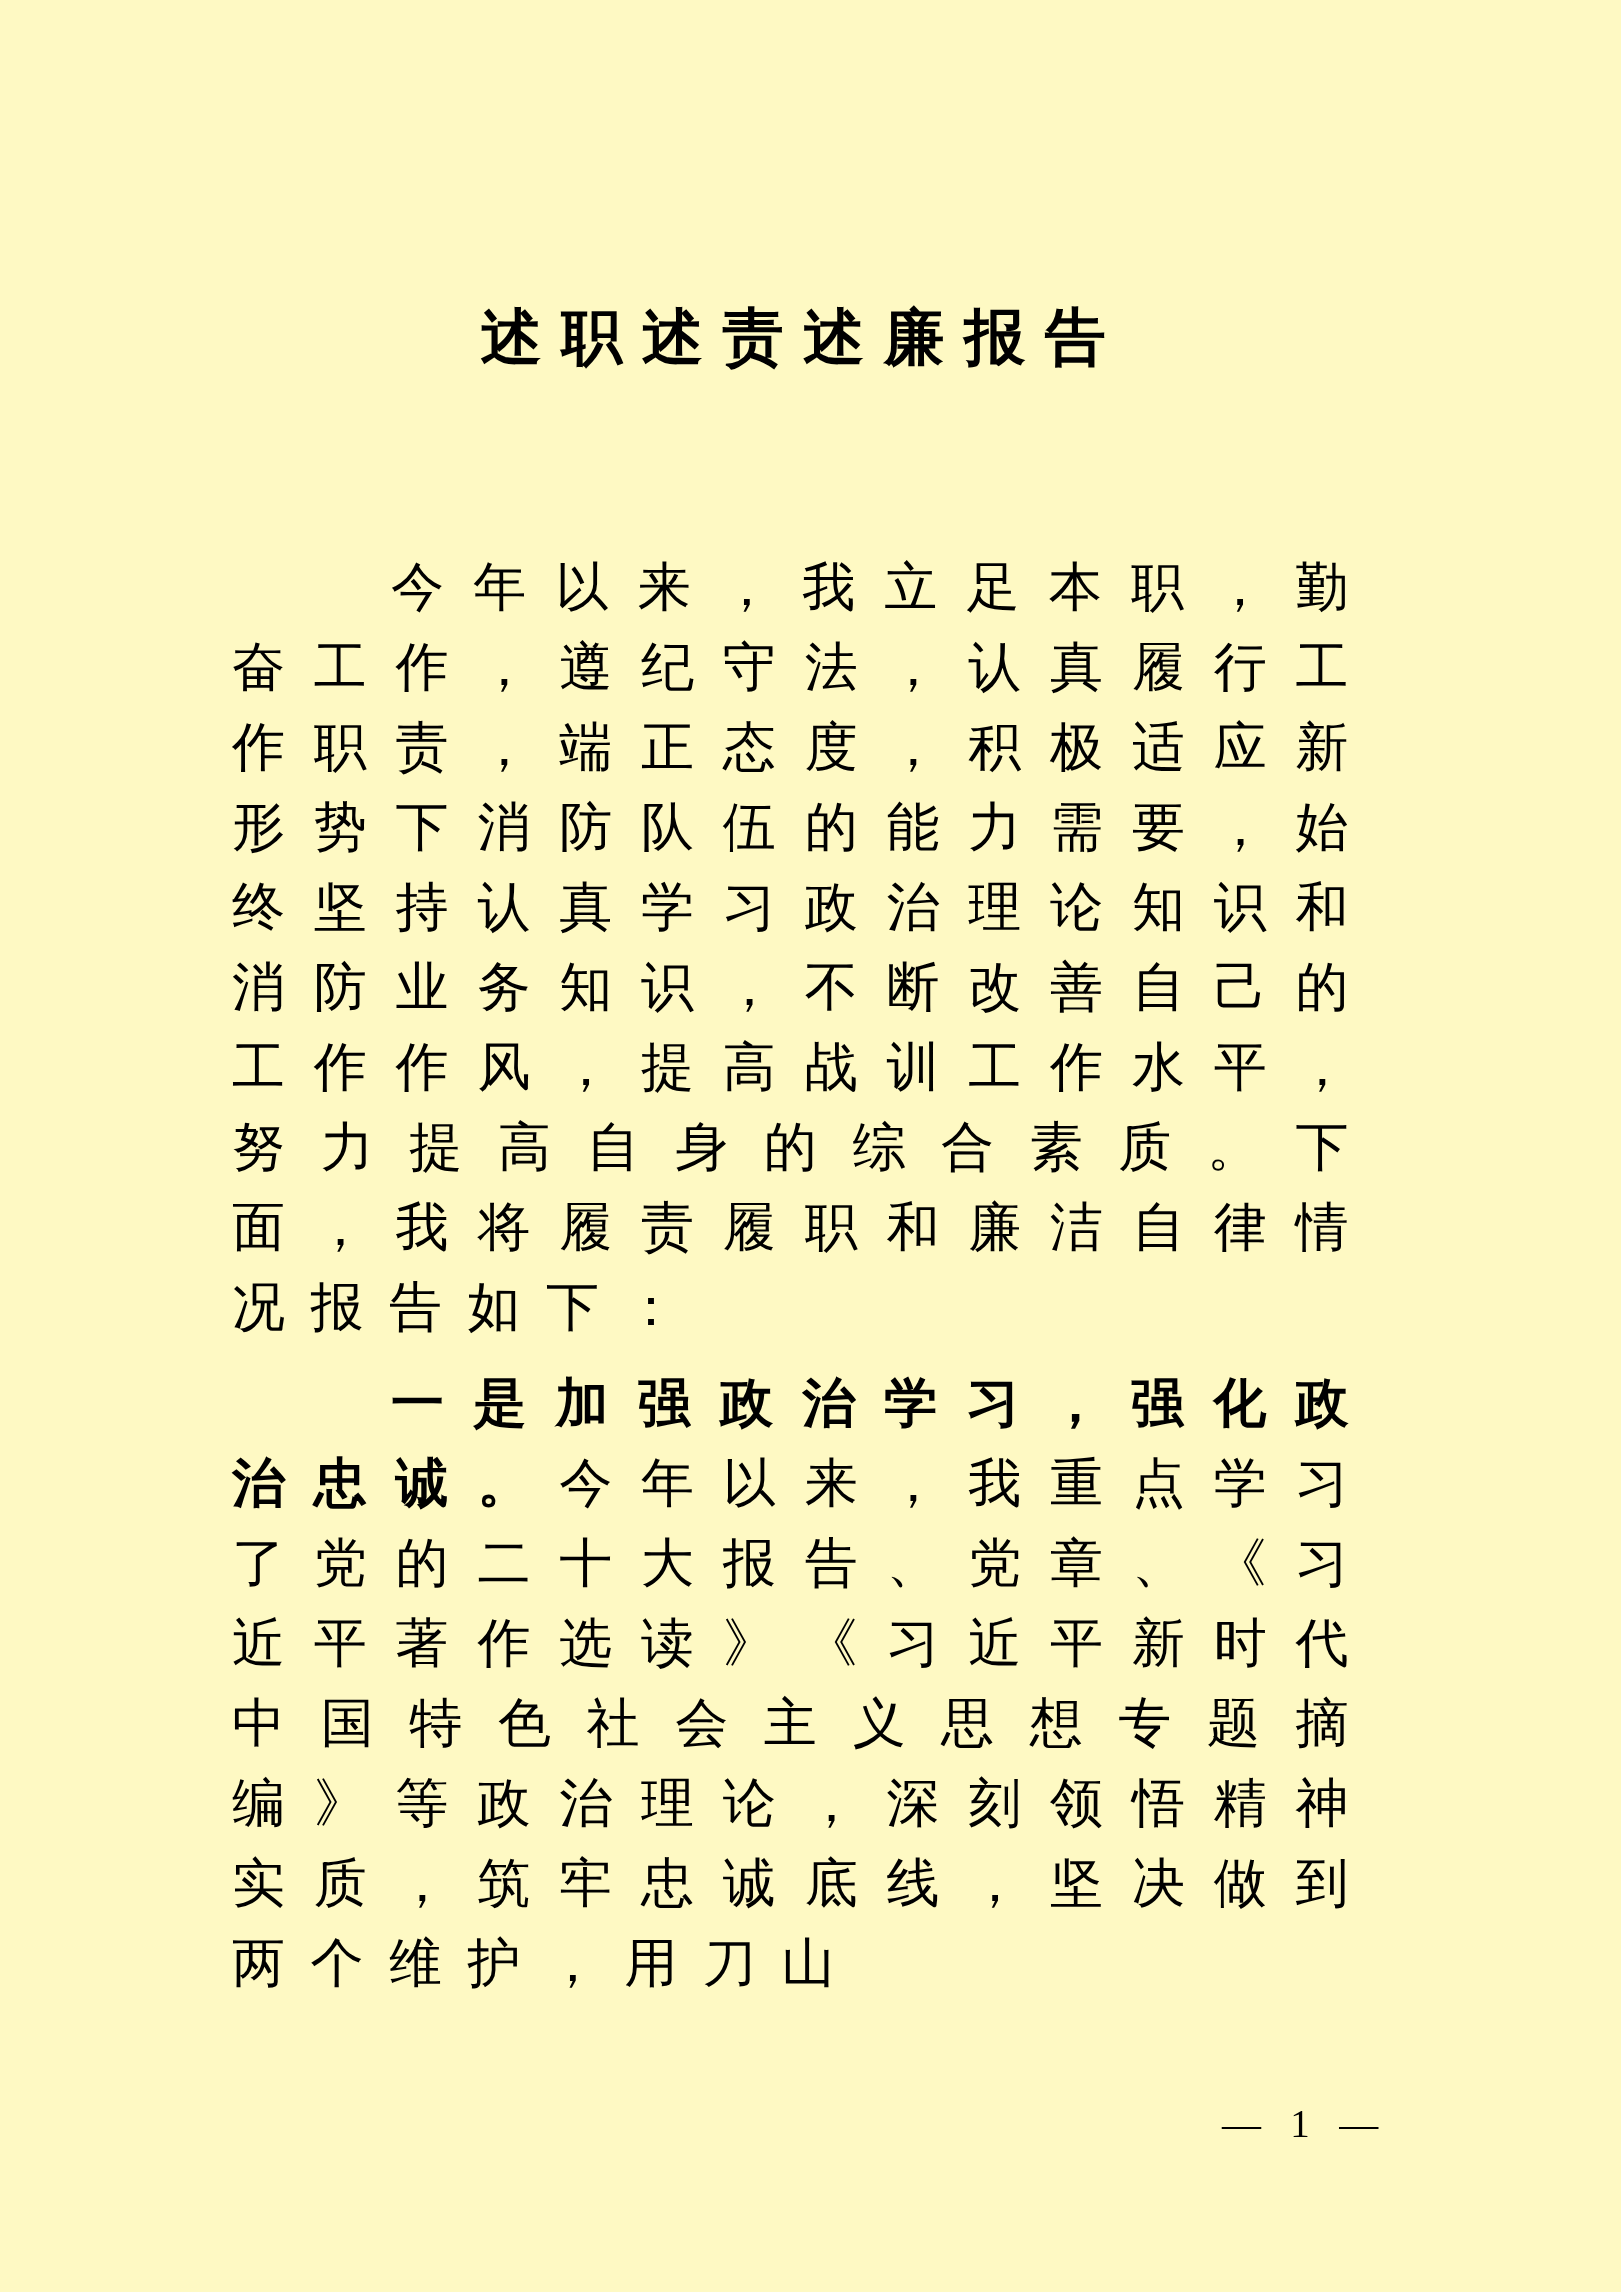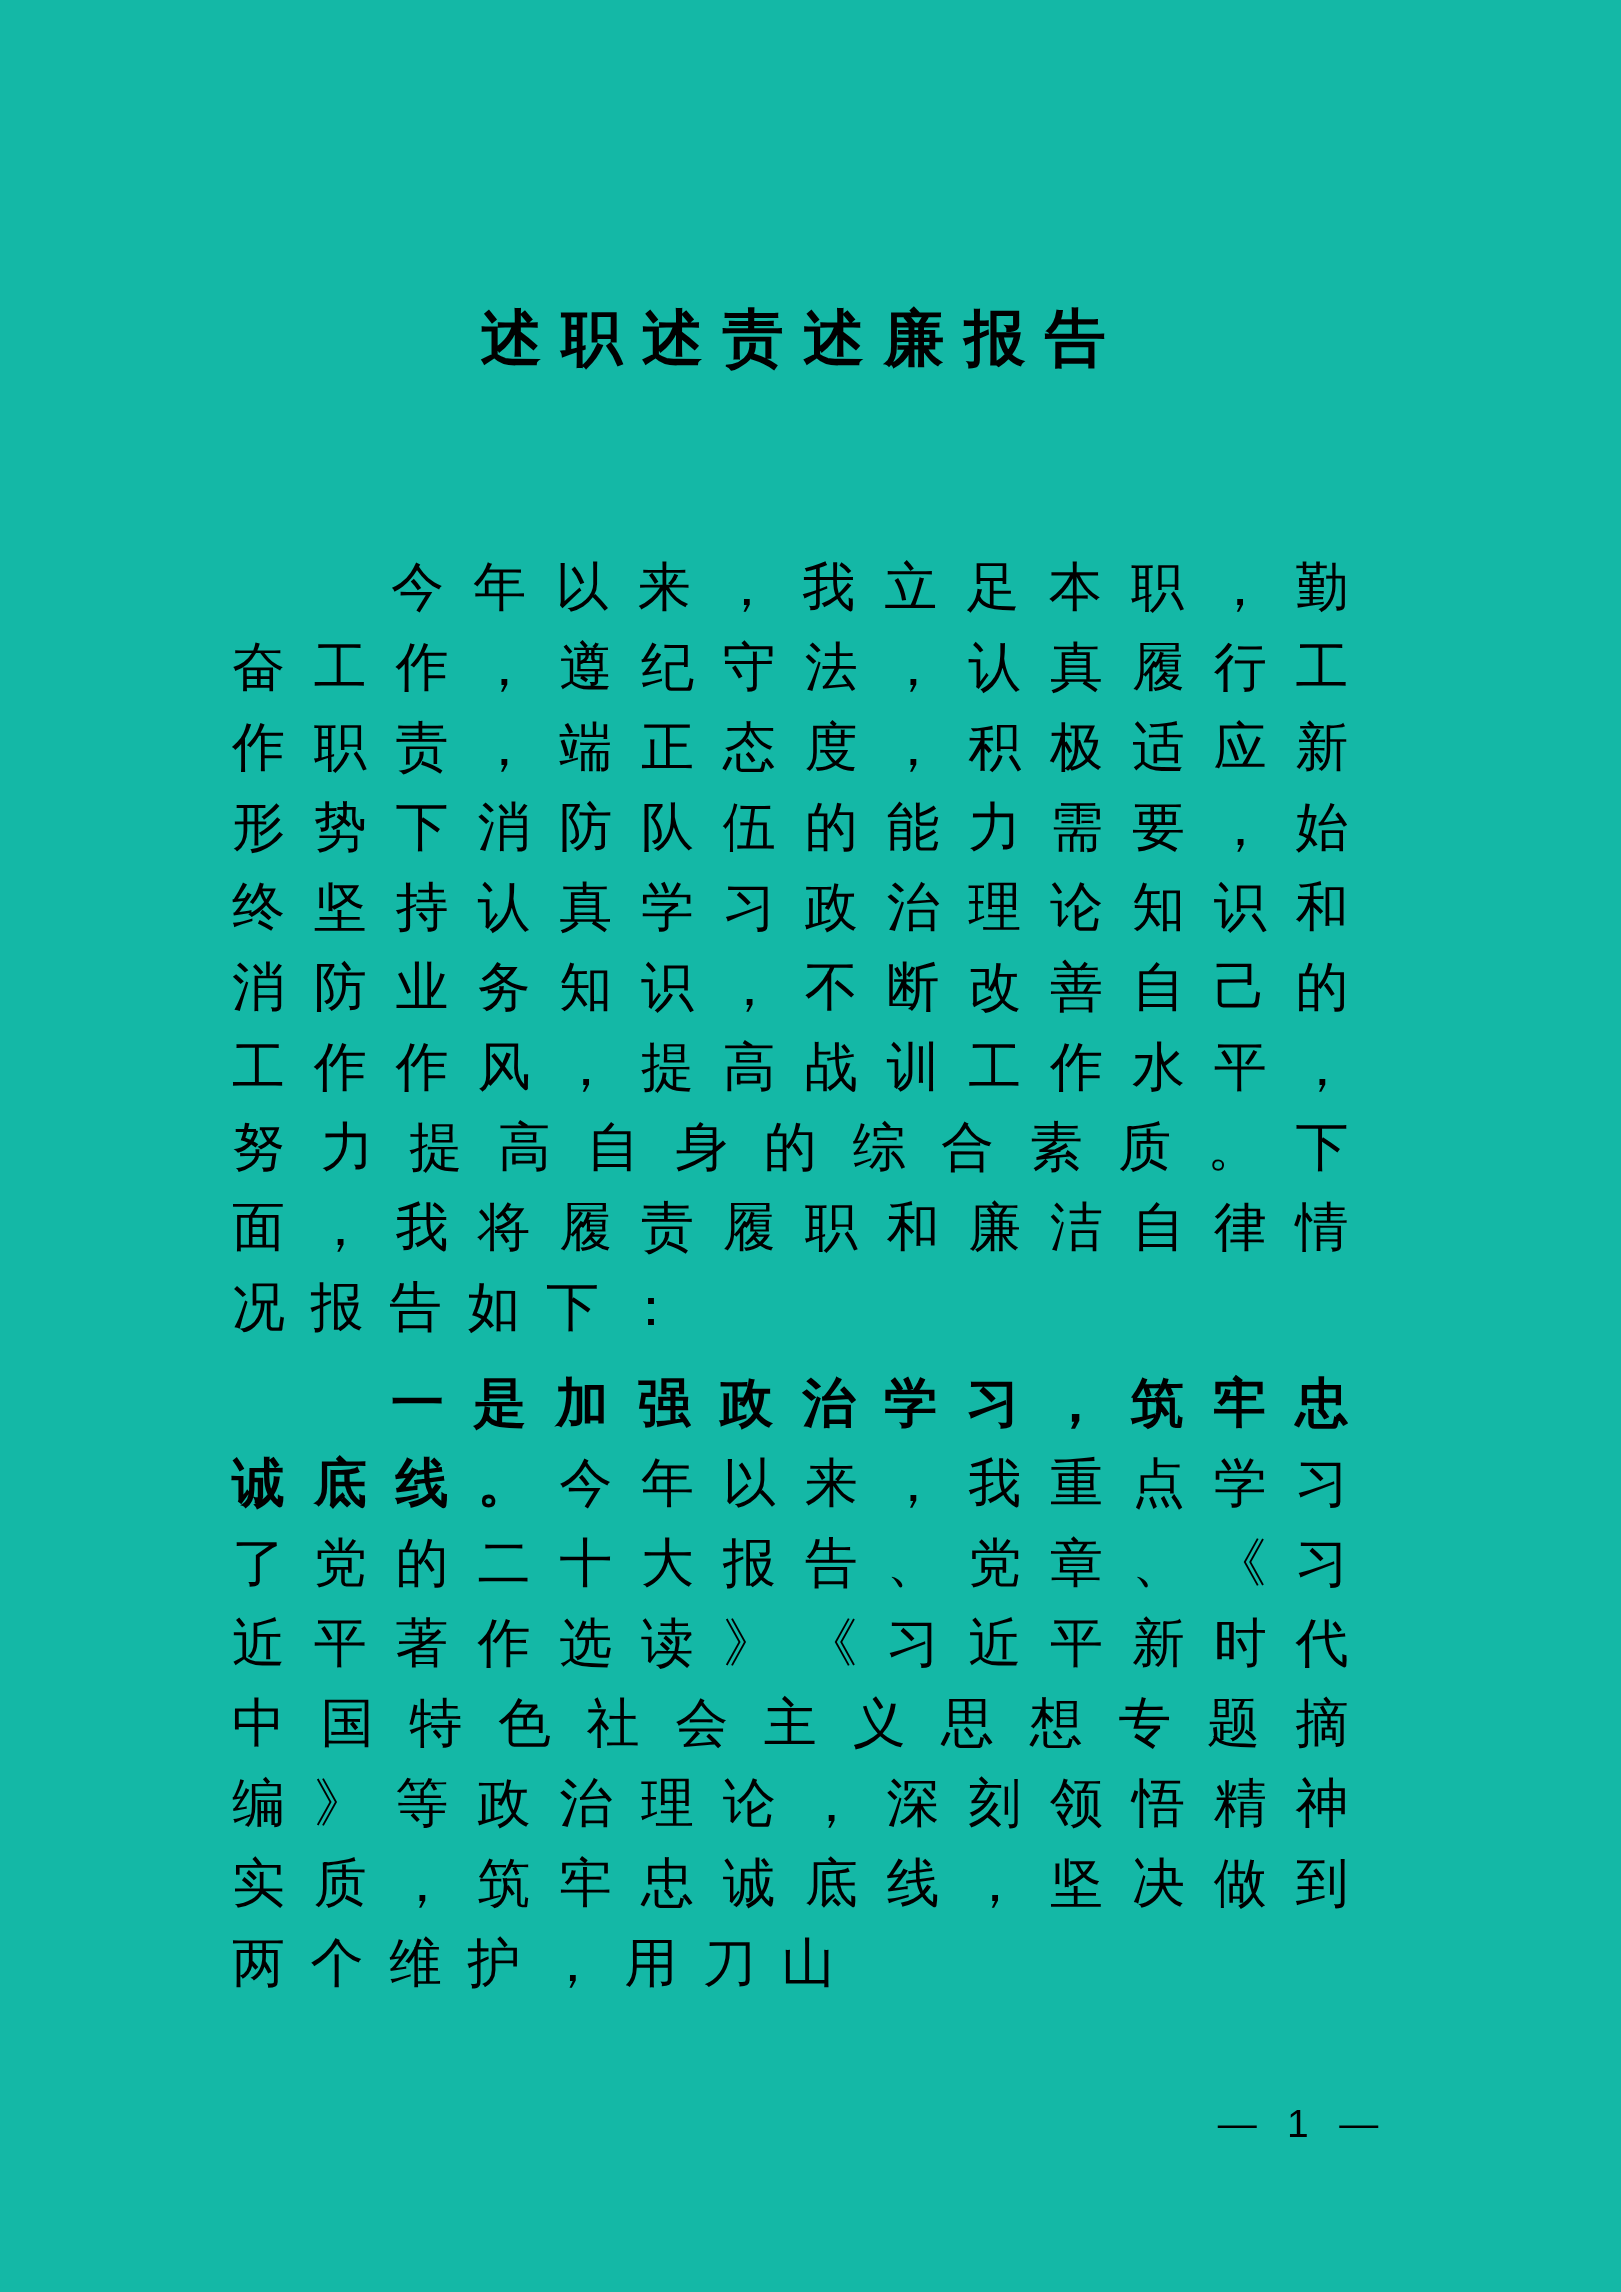--- a/index.html
+++ b/index.html
@@ -4,23 +4,23 @@
 <style>
   html, body {
     margin: 0;
     padding: 0;
     background: #ffffff;
   }
   .page {
     position: relative;
     width: 1621px;
     height: 2293px;
-    background: #14b8a6;
+    background: #fef9c3;
     color: #000000;
-    font-family: Liberation Sans, sans-serif;
+    font-family: Liberation Serif, serif;
     overflow: hidden;
     box-sizing: border-box;
   }
   .content {
     box-sizing: border-box;
     padding: 294px 231px 0 216px;
   }
   .doc-title {
     margin: 0 0 165px 0;
     text-align: center;
@@ -55,19 +55,19 @@
 <body>
 
 <div class="page">
   <div class="content">
 
     <h1 class="doc-title">述职述责述廉报告</h1>
 
     <p class="para">今年以来，我立足本职，勤奋工作，遵纪守法，认真履行工作职责，端正态度，积极适应新形势下消防队伍的能力需要，始终坚持认真学习政治理论知识和消防业务知识，不断改善自己的工作作风，提高战训工作水平，努力提高自身的综合素质。下面，我将履责履职和廉洁自律情况报告如下：</p>
 
 
-    <p class="para"><span class="lead-bold">一是加强政治学习，筑牢忠诚底线。</span><span>今年以来，我重点学习了党的二十大报告、党章、《习近平著作选读》《习近平新时代中国特色社会主义思想专题摘编》等政治理论，深刻领悟精神实质，筑牢忠诚底线，坚决做到两个维护，用刀山</span></p>
+    <p class="para"><span class="lead-bold">一是加强政治学习，强化政治忠诚。</span><span>今年以来，我重点学习了党的二十大报告、党章、《习近平著作选读》《习近平新时代中国特色社会主义思想专题摘编》等政治理论，深刻领悟精神实质，筑牢忠诚底线，坚决做到两个维护，用刀山</span></p>
 
   </div>
 
   <div class="page-number">— 1 —</div>
 </div>
 
 
 </body></html>

